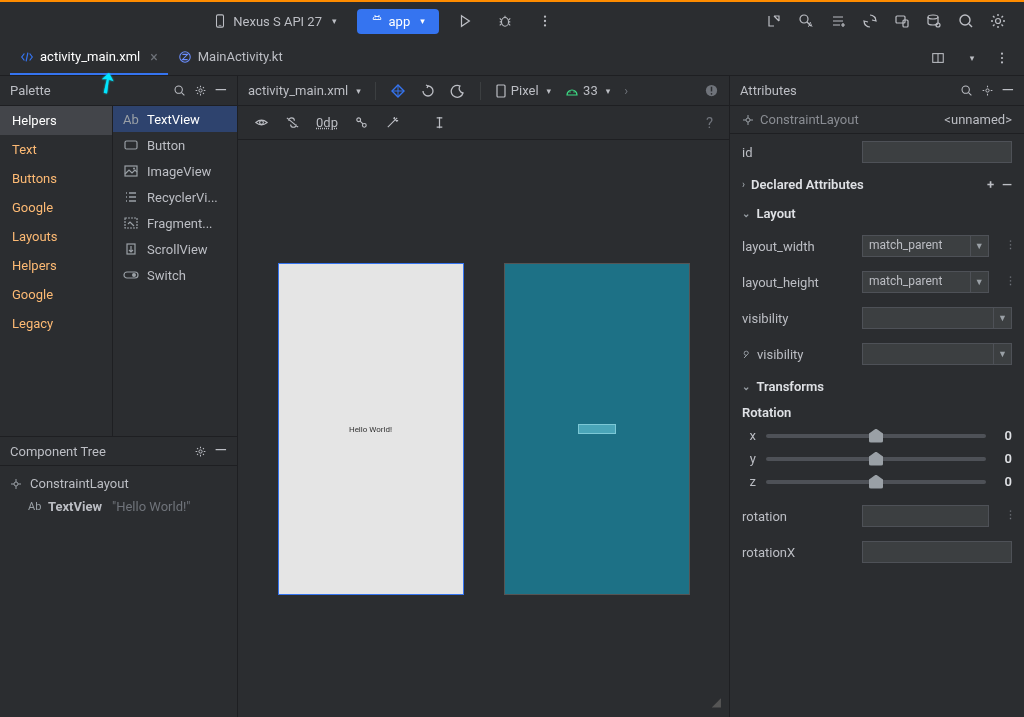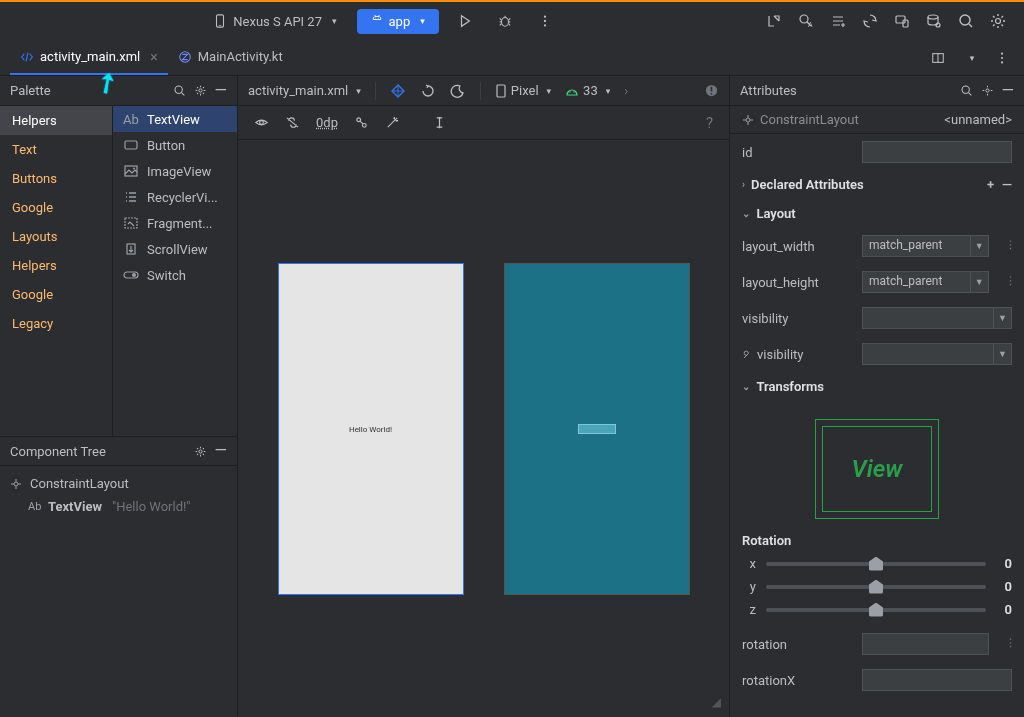--- a/index.html
+++ b/index.html
@@ -467,23 +467,20 @@
       </div>
       <div class="attr-val attr-select">
         <div class="sel-body"></div>
         <div class="sel-arr">▼</div>
       </div>
     </div>
     <div class="sect-hdr">
       <span class="chev">⌄</span>
       <span>Transforms</span>
     </div>
-    <div class="view-box">
-      <div class="vt">View</div>
-    </div>
     <div class="rot-title">Rotation</div>
     <div class="slider-row">
       <span class="ax">x</span>
       <div class="track">
           <div class="thumb"></div>
         </div>
       <span class="val">0</span>
     </div>
     <div class="slider-row">
       <span class="ax">y</span>

